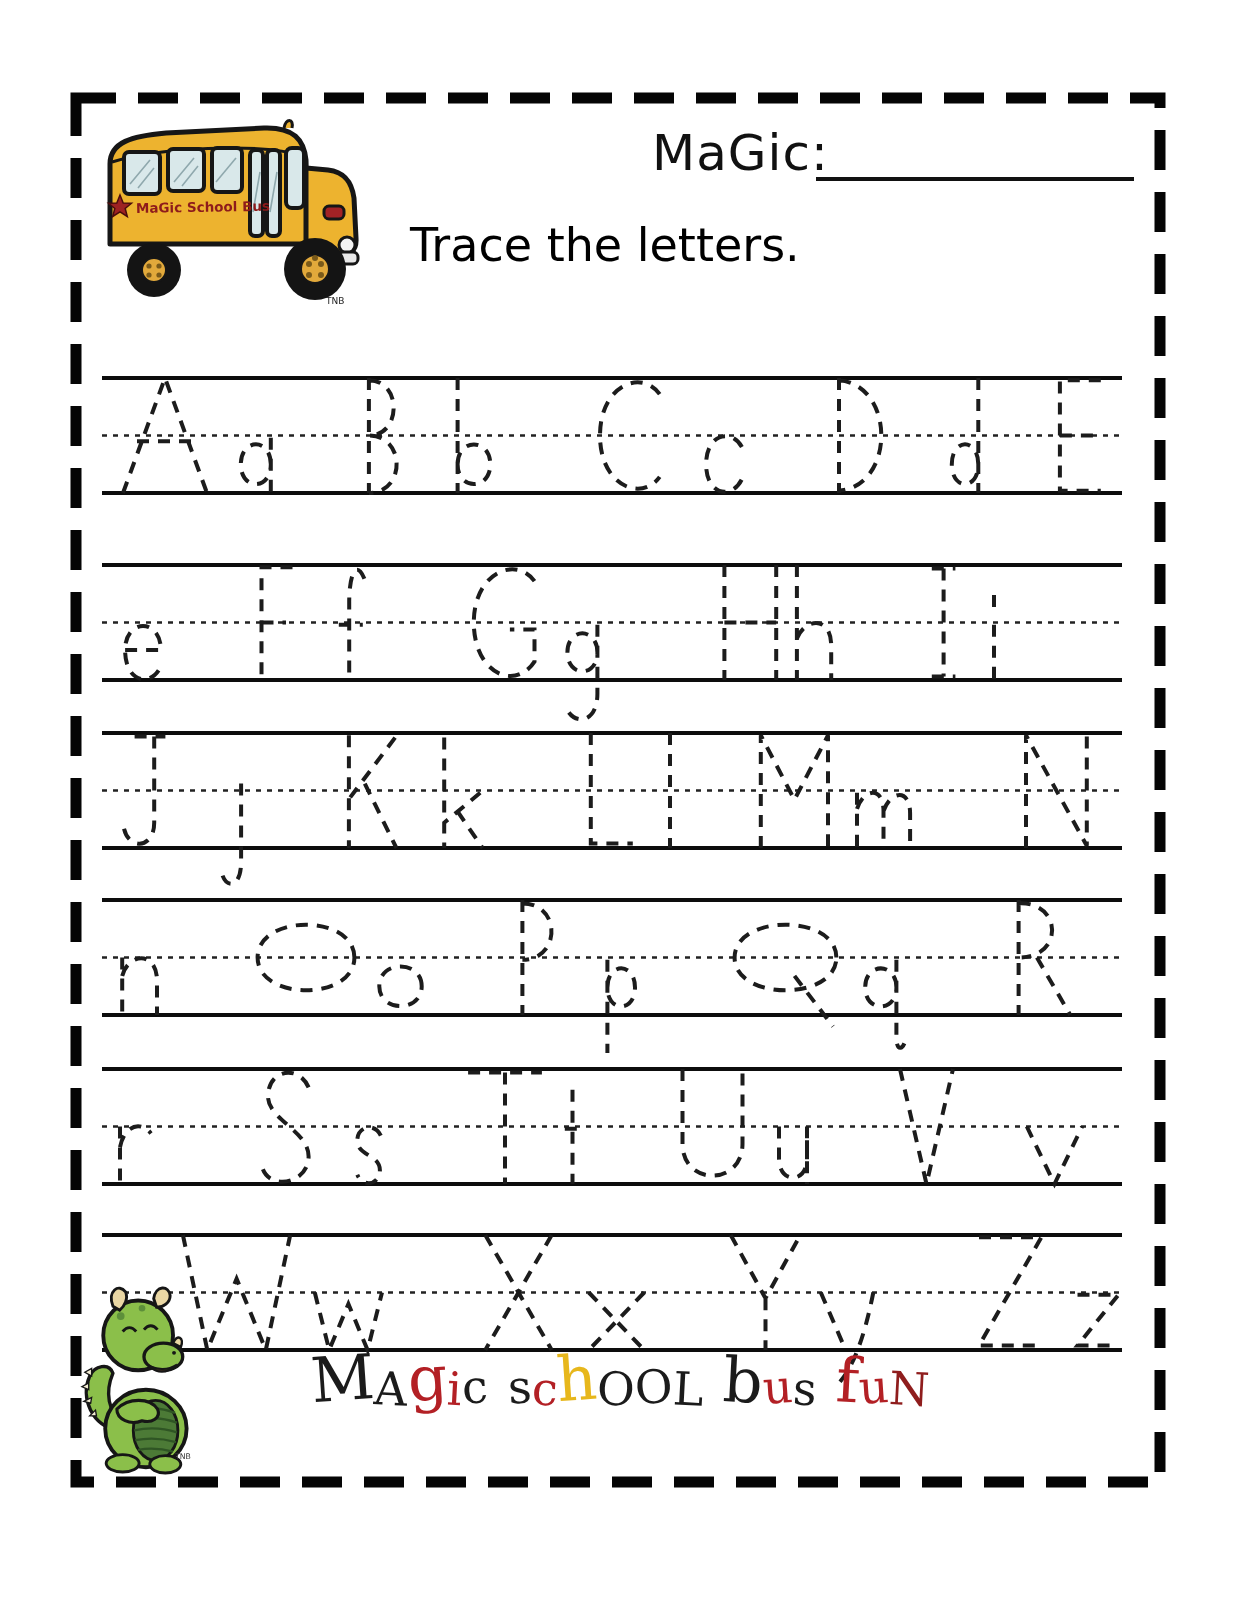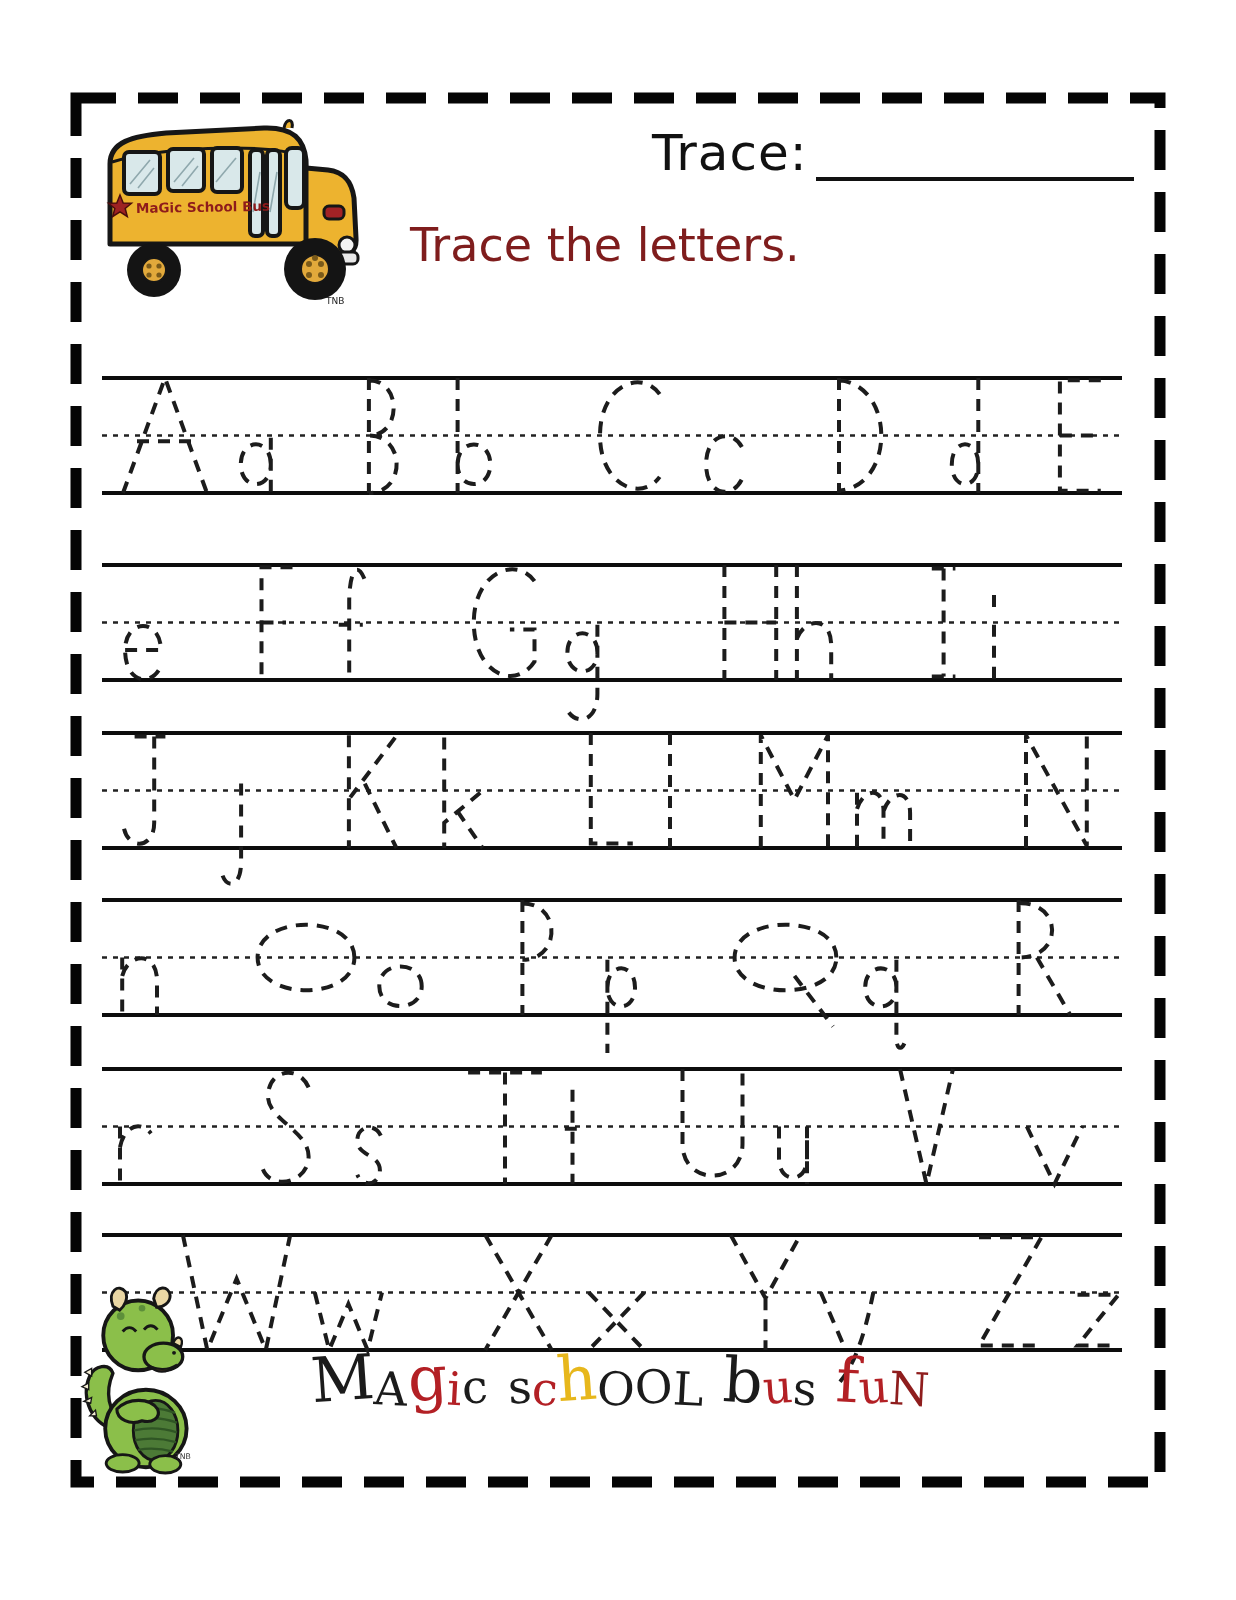--- a/index.html
+++ b/index.html
@@ -1,21 +1,21 @@
 <!DOCTYPE html>
 <html><head>
 <meta charset="utf-8">
 <style>
   html,body{margin:0;padding:0;background:#ffffff;}
   .page{position:relative;width:1236px;height:1600px;background:#ffffff;overflow:hidden;
         font-family:"DejaVu Sans",sans-serif;}
   .abs{position:absolute;}
   .name-label{left:652px;top:124px;font-size:50px;color:#111;letter-spacing:1px;}
   .name-line{left:816px;top:177px;width:318px;height:0;border-top:4px solid #111;}
-  .instruction{left:410px;top:218px;font-size:46px;color:#7f1d1d;letter-spacing:0px;}
+  .instruction{left:410px;top:218px;font-size:46px;color:#000000;letter-spacing:0px;}
   .trace-row{left:100px;width:1040px;height:175px;}
   .footer-title{left:100px;top:1350px;width:1040px;display:flex;justify-content:center;
         align-items:flex-end;font-family:"DejaVu Serif",serif;line-height:1;}
   .footer-title span{display:inline-block;}
   .f-md{font-size:46px;}
   .f-lg{font-size:62px;}
   .f-sp{width:20px;}
   .footer-title span:nth-child(odd){transform:rotate(-4deg) translateY(-2px);}
   .footer-title span:nth-child(even){transform:rotate(3deg);}
 </style>
@@ -77,21 +77,21 @@
       <circle cx="221" cy="152" r="3" fill="#7a5a1a"></circle>
         <circle cx="233" cy="152" r="3" fill="#7a5a1a"></circle>
       <circle cx="221" cy="163" r="3" fill="#7a5a1a"></circle>
         <circle cx="233" cy="163" r="3" fill="#7a5a1a"></circle>
       <circle cx="227" cy="146" r="3" fill="#7a5a1a"></circle>
     </g>
 
     <text x="238" y="192" font-size="9" font-family="DejaVu Sans, sans-serif" fill="#222">TNB</text>
   </svg>
 
-  <div class="abs name-label">Trace:</div>
+  <div class="abs name-label">MaGic:</div>
   <div class="abs name-line"></div>
 
   <div class="abs instruction">Trace the letters.</div>
 
   <svg class="abs trace-row" style="top:374px" viewBox="0 0 1040 175">
       <line x1="2" y1="4" x2="1022" y2="4" stroke="#0d0d0d" stroke-width="4.2"></line>
       <line x1="2" y1="61.5" x2="1022" y2="61.5" stroke="#222" stroke-width="2.4" stroke-dasharray="5 6"></line>
       <line x1="2" y1="119" x2="1022" y2="119" stroke="#0d0d0d" stroke-width="4.2"></line>
       <path d="M23.0,119.0 L65.0,4.0 L107.0,119.0 M37.0,67.3 L93.0,67.3" fill="none" stroke="#1c1c1c" stroke-width="4" stroke-dasharray="12 9"></path>
       <path d="M170.8,90.3 C170.8,63.8 140.8,63.8 140.8,90.3 C140.8,116.7 170.8,116.7 170.8,90.3 M170.8,63.8 L170.8,119.0" fill="none" stroke="#1c1c1c" stroke-width="4" stroke-dasharray="12 9"></path>

